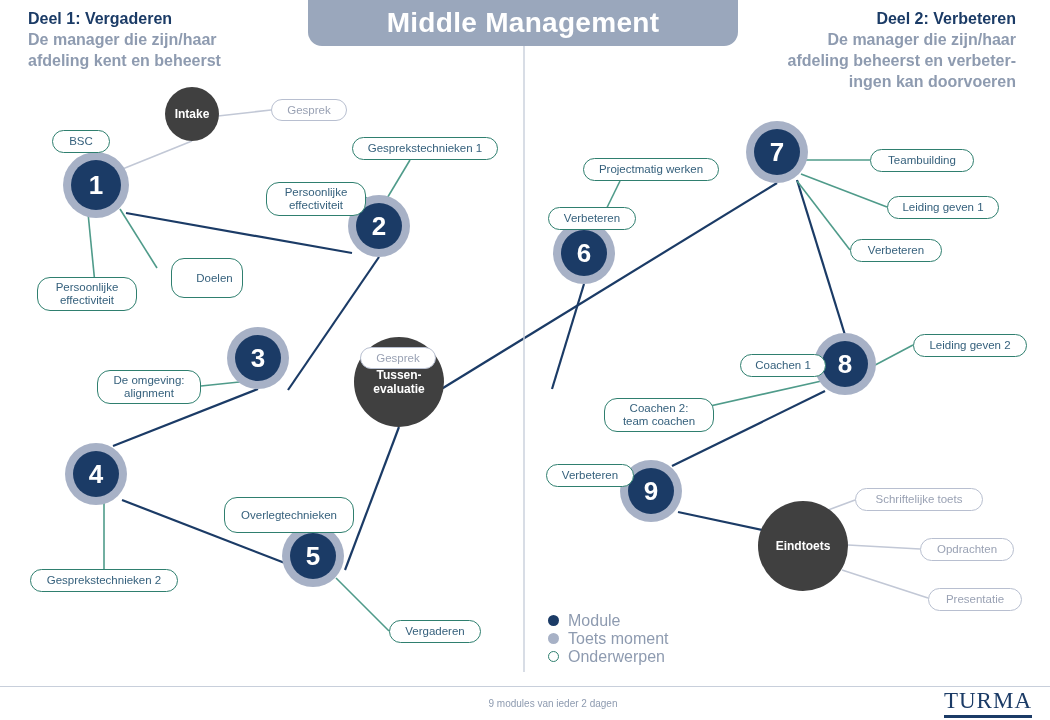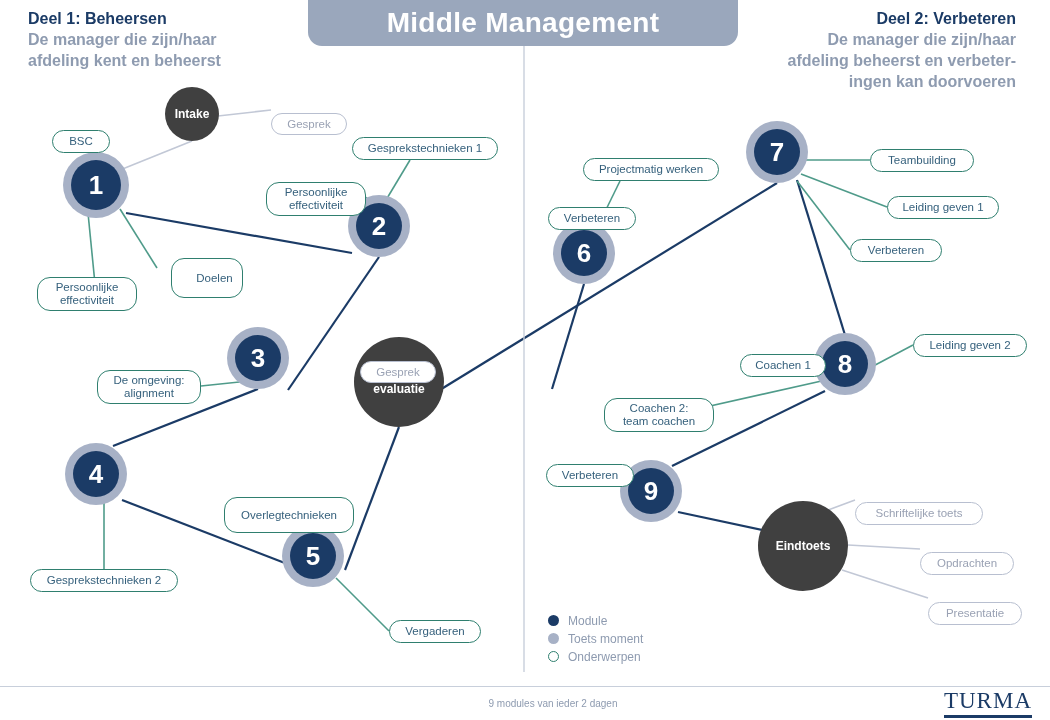--- a/index.html
+++ b/index.html
@@ -113,29 +113,28 @@
     padding: 4px 9px;
     text-align: center;
     display: flex;
     align-items: center;
     justify-content: center;
     white-space: pre-line;
   }
   .lbl.grey {
     border-color: #b8bfd0;
     color: #9aa2b4;
-    margin-top: 14px;
   }
 
   
   #legend {
     position: absolute;
     left: 548px;
     top: 612px;
-    font-size: 12px;
+    font-size: 16px;
     color: #8e9bb0;
   }
   #legend .row {
     display: flex;
     align-items: center;
     height: 17px;
     margin-bottom: 1px;
   }
   #legend .dot {
     width: 11px;
@@ -235,21 +234,21 @@
       <line x1="920" y1="549" x2="848" y2="545"></line>
       <line x1="928" y1="598" x2="842" y2="570"></line>
     </g>
 
     <line x1="524" y1="36" x2="524" y2="672" stroke="#c8cfdb" stroke-width="1.4"></line>
   </svg>
 
   <div id="title-banner">Middle Management</div>
 
   <div class="hdr" id="hdr-left">
-    <span class="t1">Deel 1: Beheersen</span>
+    <span class="t1">Deel 1: Vergaderen</span>
     <span class="t2">De manager die zijn/haar</span>
     <span class="t2">afdeling kent en beheerst</span>
   </div>
 
   <div class="hdr" id="hdr-right">
     <span class="t1">Deel 2: Verbeteren</span>
     <span class="t2">De manager die zijn/haar</span>
     <span class="t2">afdeling beheerst en verbeter-</span>
     <span class="t2">ingen kan doorvoeren</span>
   </div>

